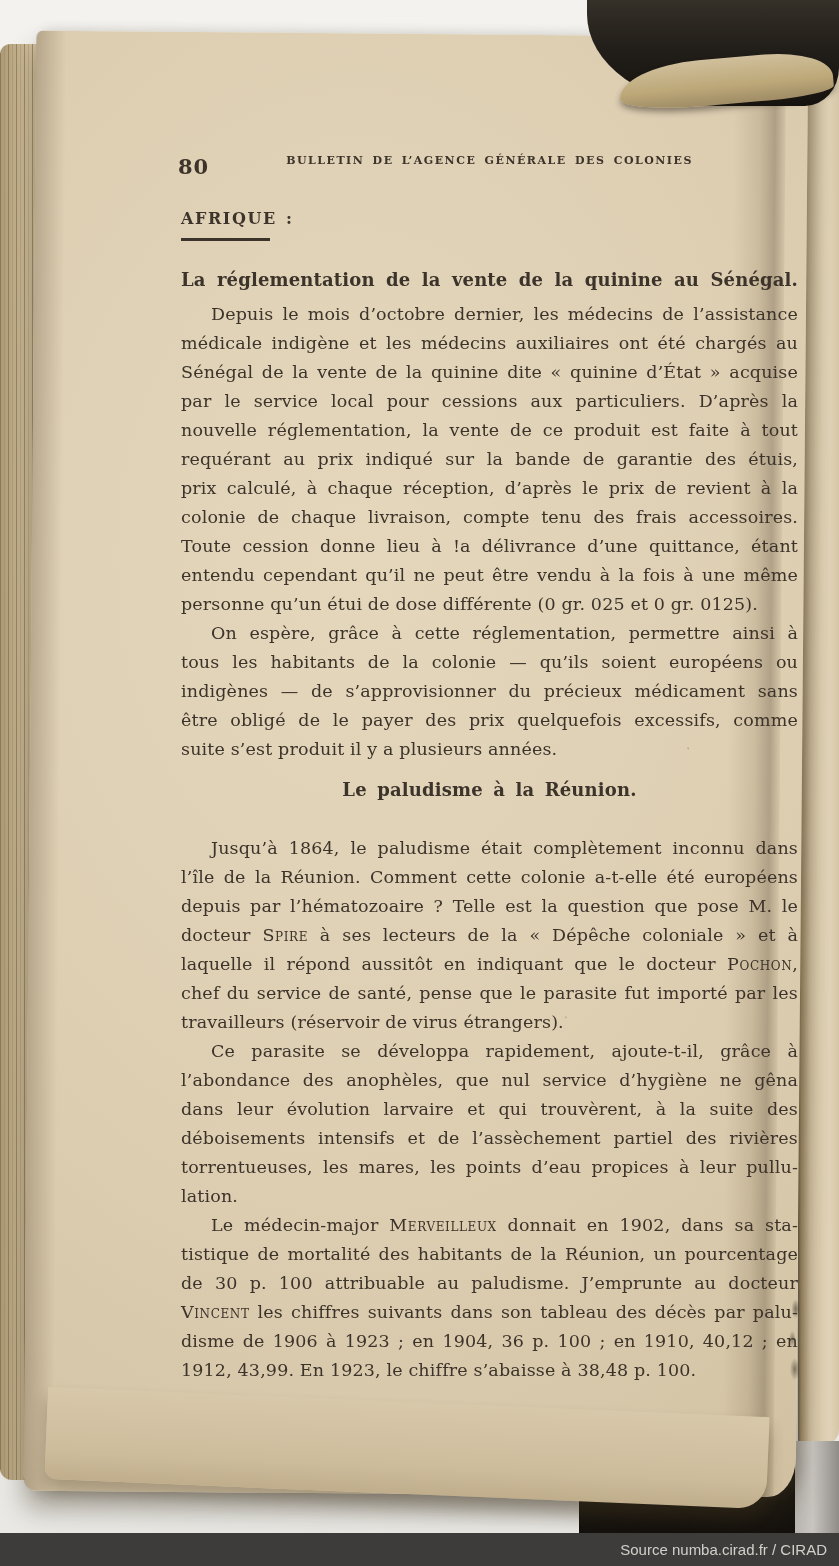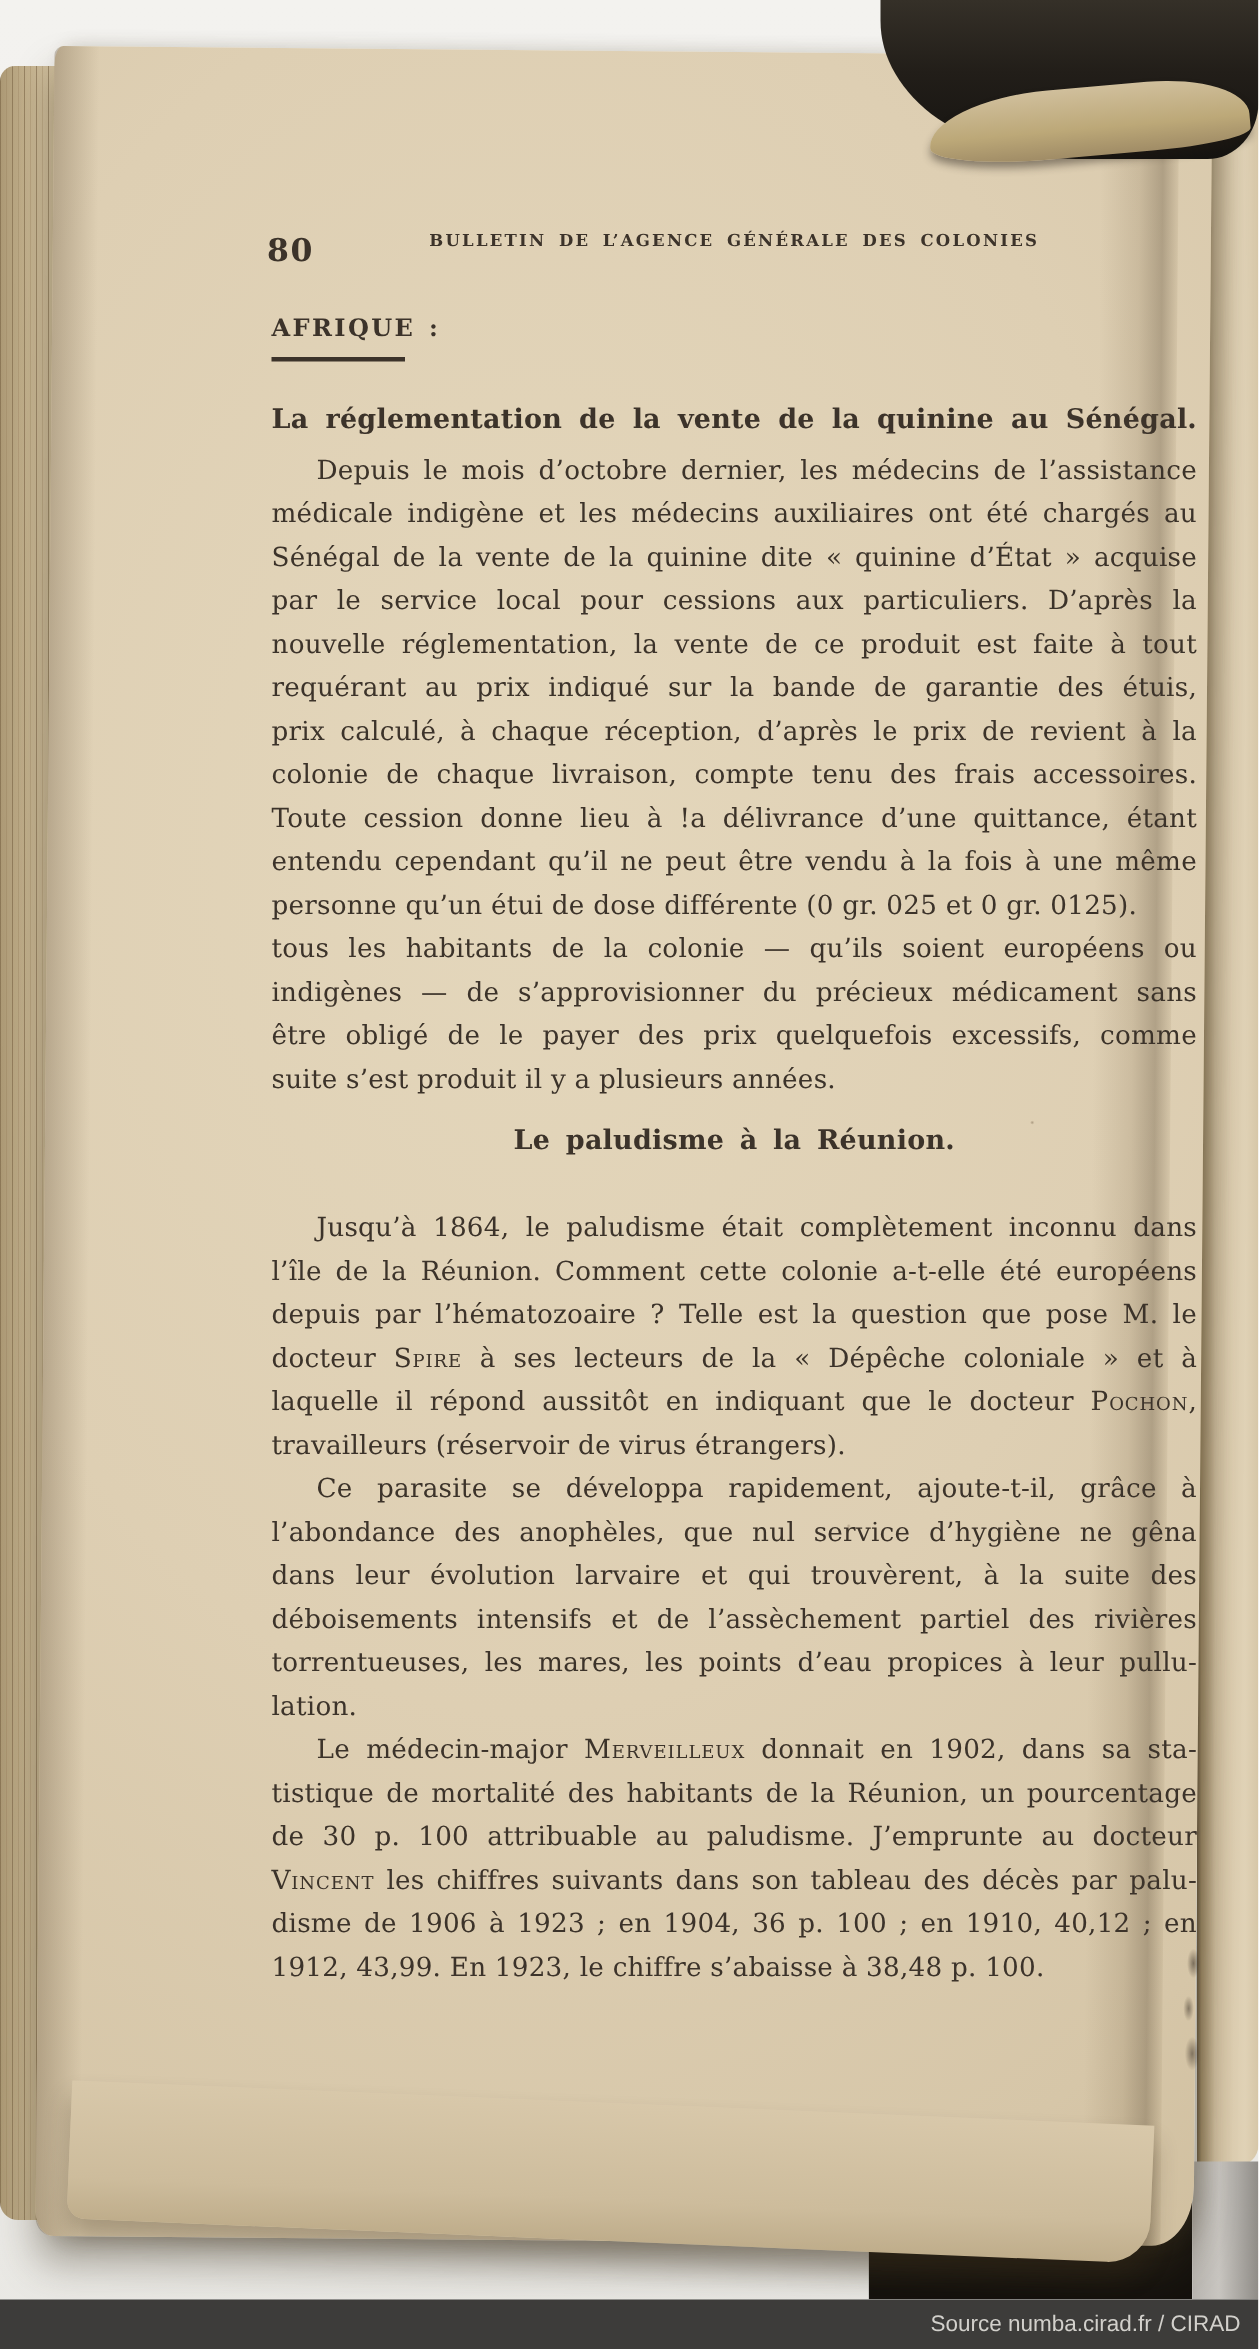--- a/index.html
+++ b/index.html
@@ -161,34 +161,36 @@
       <div class="line">nouvelle réglementation, la vente de ce produit est faite à tout</div>
       <div class="line">requérant au prix indiqué sur la bande de garantie des étuis,</div>
       <div class="line">prix calculé, à chaque réception, d’après le prix de revient à la</div>
       <div class="line">colonie de chaque livraison, compte tenu des frais accessoires.</div>
       <div class="line">Toute cession donne lieu à !a délivrance d’une quittance, étant</div>
       <div class="line">entendu cependant qu’il ne peut être vendu à la fois à une même</div>
       <div class="line end">personne qu’un étui de dose différente (0 gr. 025 et 0 gr. 0125).</div>
     </div>
 
     <div class="para">
+      <div class="line indent">On espère, grâce à cette réglementation, permettre ainsi à</div>
       <div class="line">tous les habitants de la colonie — qu’ils soient européens ou</div>
       <div class="line">indigènes — de s’approvisionner du précieux médicament sans</div>
       <div class="line">être obligé de le payer des prix quelquefois excessifs, comme</div>
       <div class="line end">suite s’est produit il y a plusieurs années.</div>
     </div>
 
     <div class="h2">Le paludisme à la Réunion.</div>
 
     <div class="para">
       <div class="line indent">Jusqu’à 1864, le paludisme était complètement inconnu dans</div>
       <div class="line">l’île de la Réunion.  Comment cette colonie a-t-elle été européens</div>
       <div class="line">depuis par l’hématozoaire ? Telle est la question que pose M. le</div>
       <div class="line"><span>docteur </span><span class="sc">Spire</span><span> à ses lecteurs de la « Dépêche coloniale » et à</span></div>
       <div class="line"><span>laquelle il répond aussitôt en indiquant que le docteur </span><span class="sc">Pochon</span><span>,</span></div>
+      <div class="line">chef du service de santé, pense que le parasite fut importé par les</div>
       <div class="line end">travailleurs (réservoir de virus étrangers).</div>
     </div>
 
     <div class="para">
       <div class="line indent">Ce parasite se développa rapidement, ajoute-t-il, grâce à</div>
       <div class="line">l’abondance des anophèles, que nul service d’hygiène ne gêna</div>
       <div class="line">dans leur évolution larvaire et qui trouvèrent, à la suite des</div>
       <div class="line">déboisements intensifs et de l’assèchement partiel des rivières</div>
       <div class="line">torrentueuses, les mares, les points d’eau propices à leur pullu-</div>
       <div class="line end">lation.</div>

